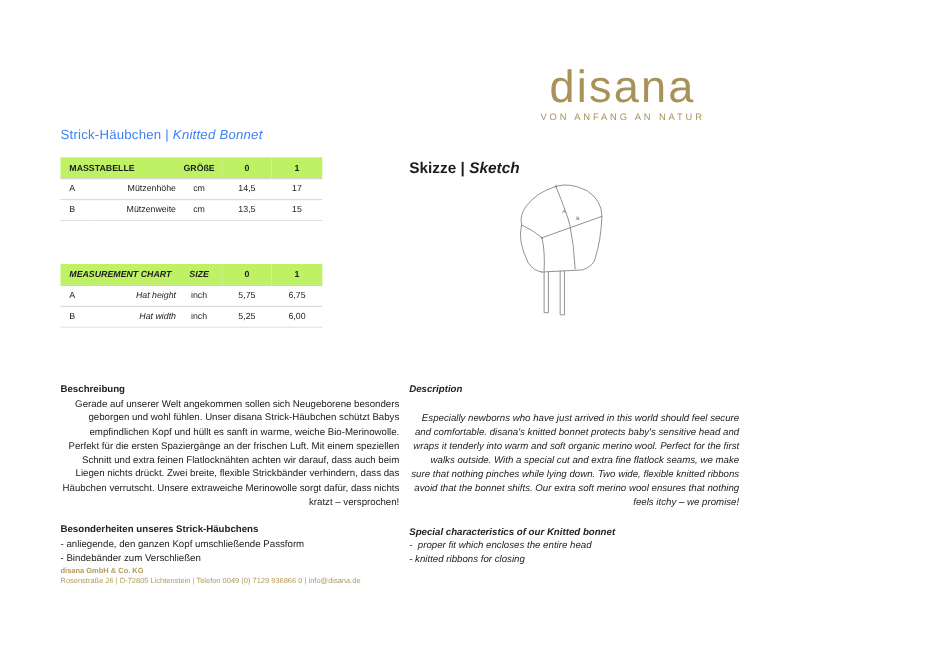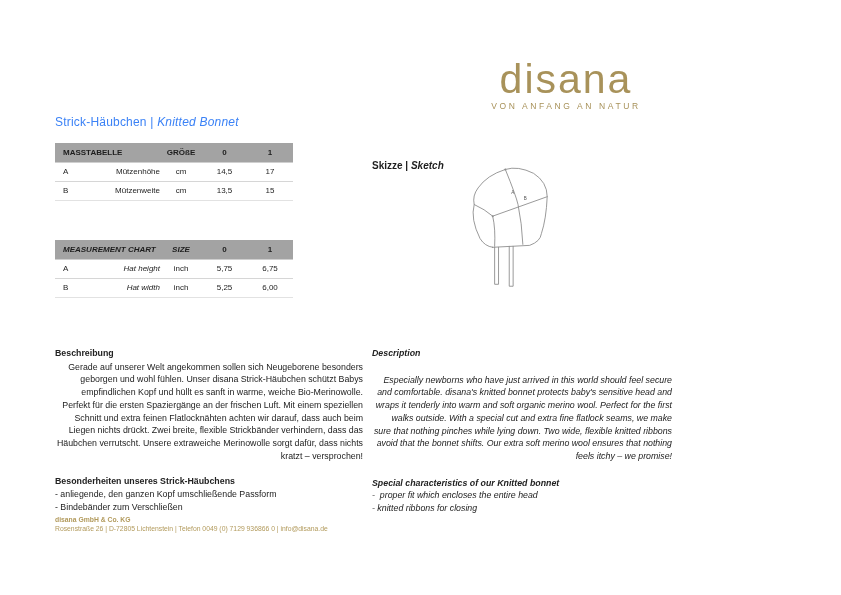--- a/index.html
+++ b/index.html
@@ -56,42 +56,42 @@
     font-size: 8px;
   }
   .size-table.de { top: 143px; }
   .size-table.en { top: 240px; }
   .size-table th, .size-table td {
     height: 19px;
     vertical-align: middle;
     font-weight: 400;
   }
   .size-table thead th {
-    background: #a3a3a3;
+    background: #bef264;
     font-weight: 700;
     border-bottom: 1px solid #cfcfcf;
   }
   .size-table tbody td { border-bottom: 1px solid #d6d6d6; }
   .size-table tbody tr:last-child td { border-bottom: 1px solid #e2e2e2; }
   .cell-letter { width: 30px; padding-left: 8px; text-align: left; font-weight: 700; }
   .cell-label  { width: 75px; text-align: right; }
   .cell-unit   { width: 42px; text-align: center; }
   .cell-v0     { width: 45px; text-align: center; }
   .cell-v1     { width: 46px; text-align: center; }
   .size-table thead .cell-title { padding-left: 8px; text-align: left; }
   .size-table.en thead .cell-title,
   .size-table.en thead .cell-unit,
   .size-table.en .cell-label { font-style: italic; }
 
   
   .sketch-label {
     position: absolute;
-    top: 160px;
+    top: 144px;
     left: 372px;
-    font-size: 10px;
+    font-size: 14px;
     font-weight: 700;
   }
   .sketch-label .en { font-style: italic; }
   .sketch-figure {
     position: absolute;
     top: 149px;
     left: 438px;
   }
   .sketch-figure svg text {
     font-family: "Liberation Sans", sans-serif;

